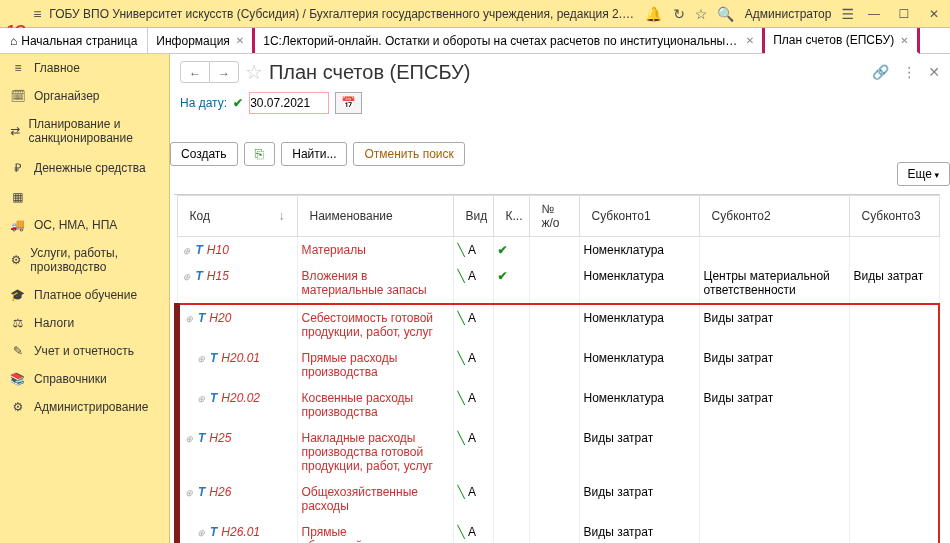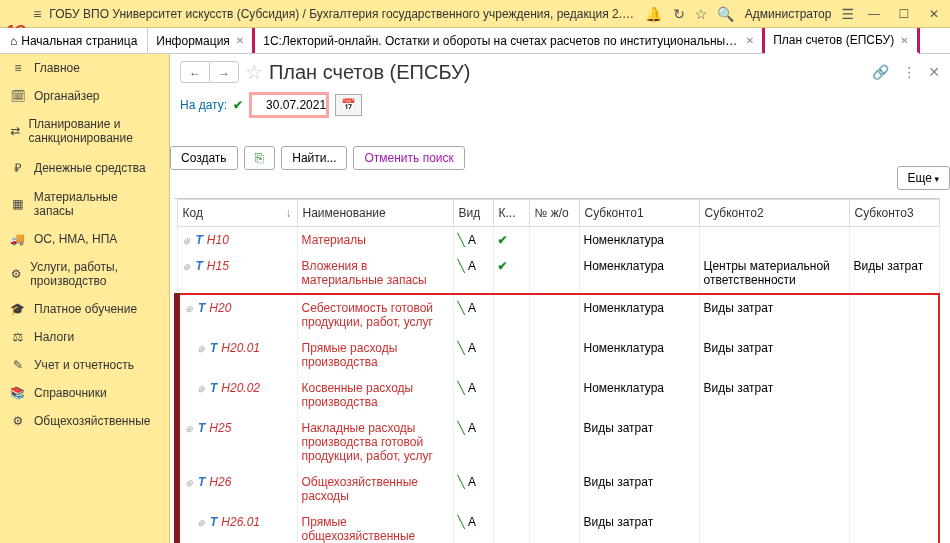--- a/index.html
+++ b/index.html
@@ -30,32 +30,32 @@
 .nav-btns { display: flex; border: 1px solid #ccc; border-radius: 3px; }
 .nav-btn { padding: 3px 8px; color: #555; }
 .nav-btn + .nav-btn { border-left: 1px solid #ccc; }
 .star { color: #ccc; font-size: 20px; }
 .page-title { font-size: 20px; color: #333; flex: 1; }
 .hdr-ic { color: #888; font-size: 14px; margin-left: 6px; }
 
 .toolbar { display: flex; align-items: center; gap: 6px; padding: 4px 10px 8px; }
 .lbl { color: #0369a1; }
 .chk { color: #1a8c1a; font-weight: bold; }
-.date-in { border: 3px solid #fca5a5; padding: 3px 0; width: 80px; text-align: right; }
+.date-in { border: 1px solid #fca5a5; padding: 3px 0; width: 80px; }
 .cal-btn { border: 1px solid #aaa; padding: 3px 5px; background: #f5f5f5; }
 
 .btnbar { display: flex; align-items: center; gap: 6px; padding: 0 0 8px; }
 .btn { border: 1px solid #aaa; border-radius: 3px; padding: 4px 10px; background: #fff; cursor: pointer; }
-.btn.disabled { color: #a21caf; }
+.btn.disabled { color: #a16207; }
 .btn.more { margin-left: auto; margin-top: 40px; }
 .btn.more::after { content: " ▾"; font-size: 9px; }
 
 .grid { flex: 1; overflow: auto; border-top: 1px solid #ccc; margin: 0 10px 0 4px; }
 table { width: 100%; border-collapse: collapse; table-layout: fixed; }
-th { text-align: left; padding: 6px 5px; border: 1px solid #ddd; background: #fff; font-weight: normal; color: #333; position: sticky; top: 0; }
+th { text-align: left; padding: 6px 12px; border: 1px solid #ddd; background: #fff; font-weight: normal; color: #333; position: sticky; top: 0; }
 td { padding: 6px 4px; border-left: 1px solid #eee; border-right: 1px solid #eee; vertical-align: top; }
 tr.row td { border-bottom: 0; }
 .code-cell { white-space: nowrap; font-style: italic; }
 .exp { color: #aaa; font-size: 9px; display: inline-block; width: 10px; text-align: center; }
 .t-icon { color: #2a76c4; font-weight: bold; margin: 0 4px; }
 .code-txt { color: #c93030; }
 .name-txt { color: #c93030; }
 .vid-mark { color: #1a8c1a; }
 .k-chk { color: #1a8c1a; font-weight: bold; }
 .sort-arrow { color: #888; float: right; }
@@ -117,21 +117,20 @@
       <div class="side-item">
         <span class="ic">⇄</span>
         <span>Планирование и санкционирование</span>
       </div>
       <div class="side-item">
         <span class="ic">₽</span>
         <span>Денежные средства</span>
       </div>
       <div class="side-item">
         <span class="ic">▦</span>
-        <span>Материальные запасы</span>
       </div>
       <div class="side-item">
         <span class="ic">🚚</span>
         <span>ОС, НМА, НПА</span>
       </div>
       <div class="side-item">
         <span class="ic">⚙</span>
         <span>Услуги, работы, производство</span>
       </div>
       <div class="side-item">
@@ -145,21 +144,21 @@
       <div class="side-item">
         <span class="ic">✎</span>
         <span>Учет и отчетность</span>
       </div>
       <div class="side-item">
         <span class="ic">📚</span>
         <span>Справочники</span>
       </div>
       <div class="side-item">
         <span class="ic">⚙</span>
-        <span>Общехозяйственные</span>
+        <span>Администрирование</span>
       </div>
     </div>
 
   <div class="content">
     <div class="header-row">
       <div class="nav-btns">
         <span class="nav-btn">←</span>
         <span class="nav-btn">→</span>
       </div>
       <span class="star">☆</span>

